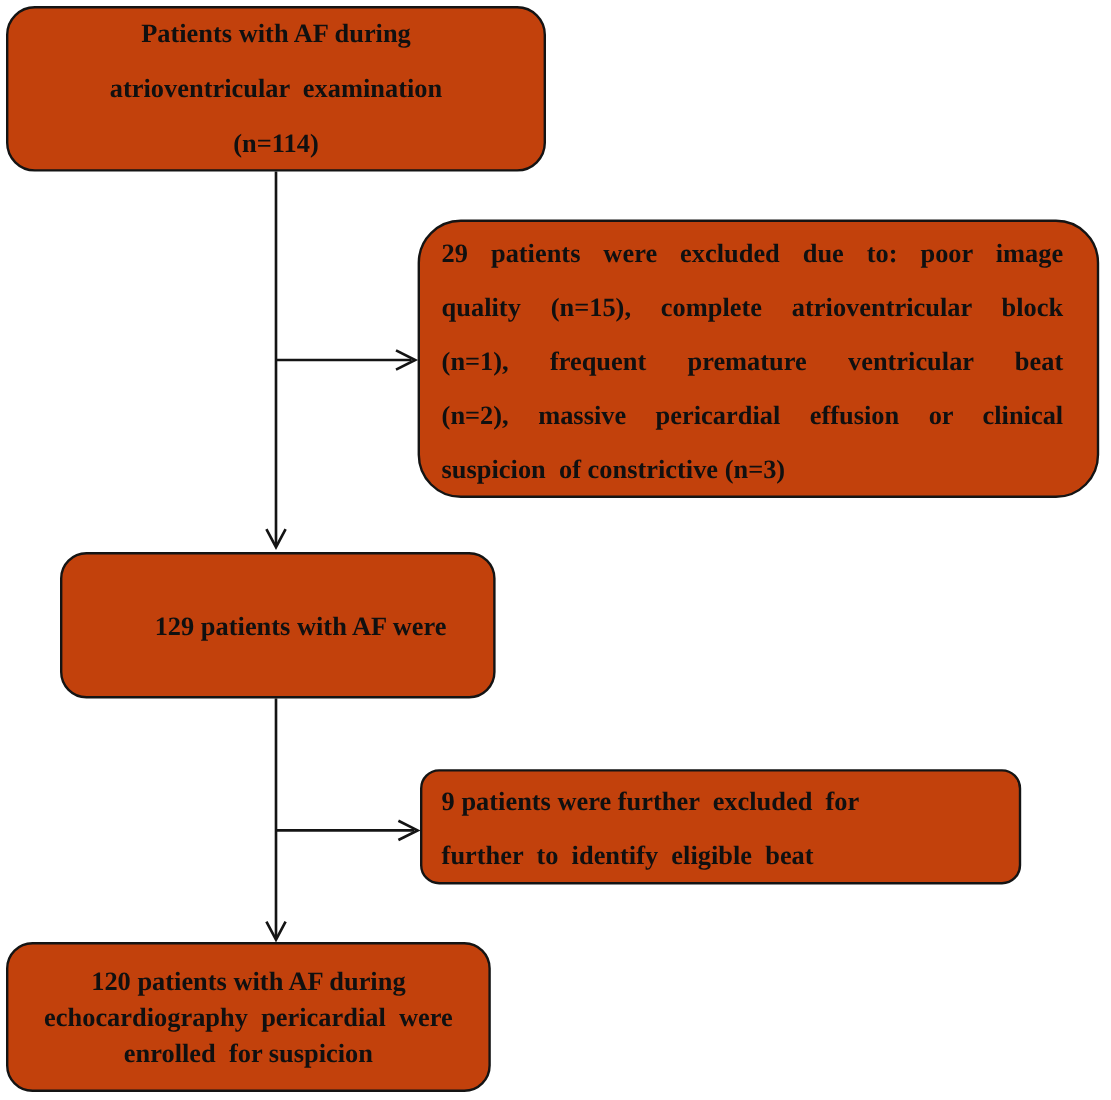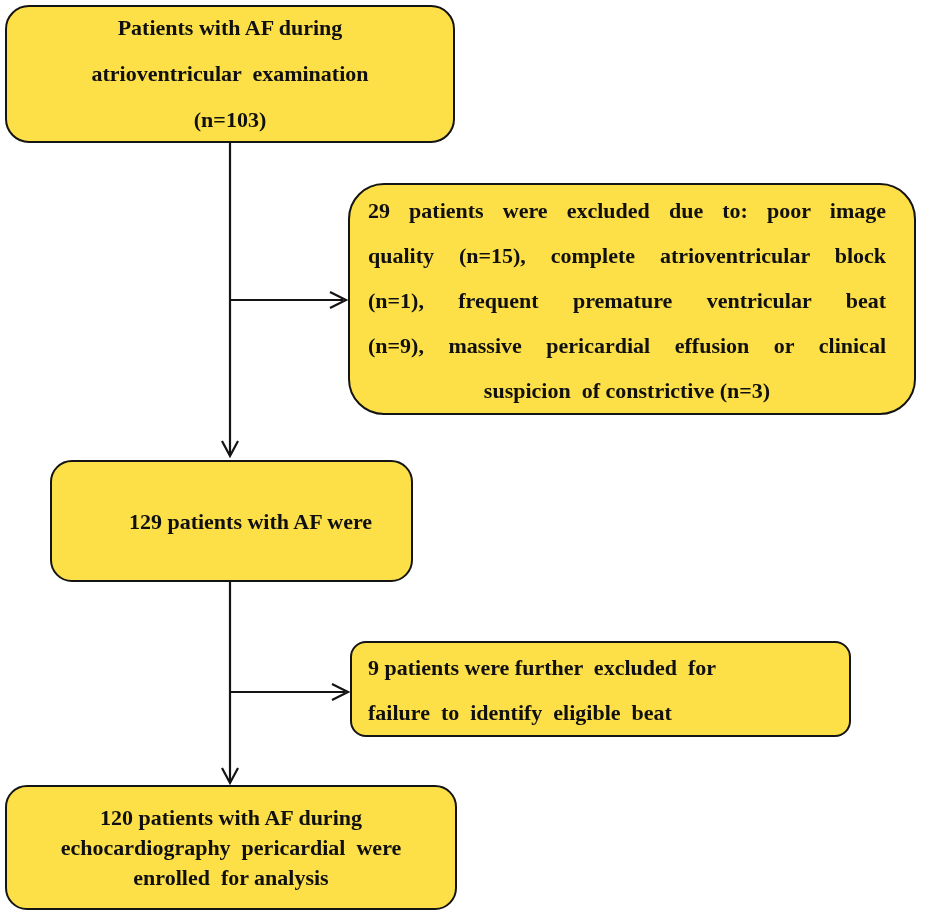--- a/index.html
+++ b/index.html
@@ -20,48 +20,47 @@
     pointer-events: none;
   }
   .arrow-layer line, .arrow-layer polyline {
     stroke: #141414;
     stroke-width: 2.2;
     fill: none;
   }
   .box {
     position: absolute;
     box-sizing: border-box;
-    background: #fde047;
+    background: #c2410c;
     border: 2.5px solid #141414;
     display: flex;
     flex-direction: column;
     justify-content: center;
   }
   .bline {
     font-size: 22px;
     white-space: pre-wrap;
-    text-align: center;
   }
   .center .bline { text-align: center; }
   .just {
     text-align: justify;
     text-align-last: justify;
   }
   
   .box-initial   { left: 5px;   top: 5px;   width: 450px; height: 138px; border-radius: 24px; }
   .box-initial .bline { line-height: 46px; }
   .box-excluded1 { left: 348px; top: 183px; width: 568px; height: 232px; border-radius: 36px;
                    justify-content: flex-start; padding: 3px 28px 0 18px; }
   .box-excluded1 .bline { line-height: 45px; }
   .box-enrolled  { left: 50px;  top: 460px; width: 363px; height: 122px; border-radius: 22px; padding-left: 38px; }
   .box-enrolled .bline { line-height: 31px; }
   .box-excluded2 { left: 350px; top: 641px; width: 501px; height: 96px;  border-radius: 16px;
                    justify-content: center; padding: 2px 12px 0 16px; }
   .box-excluded2 .bline { line-height: 45px; text-align: left; }
-  .box-final     { left: 5px;   top: 785px; width: 452px; height: 125px; border-radius: 22px; font-family: Liberation Serif, serif; }
+  .box-final     { left: 5px;   top: 785px; width: 404px; height: 125px; border-radius: 22px; font-family: Liberation Serif, serif; }
   .box-final .bline { line-height: 30px; }
 </style>
 </head>
 <body>
 
 <div class="canvas">
 
   <svg class="arrow-layer" viewBox="0 0 926 917">
     <g>
       <line x1="230" y1="143" x2="230" y2="454"></line>
@@ -77,39 +76,39 @@
     </g>
     <g>
       <line x1="230" y1="692" x2="345" y2="692"></line>
       <polyline points="332,684 348,692 332,700"></polyline>
     </g>
   </svg>
 
   <div class="box box-initial center">
     <div class="bline">Patients with AF during</div>
     <div class="bline">atrioventricular  examination</div>
-    <div class="bline">(n=103)</div>
+    <div class="bline">(n=114)</div>
   </div>
 
   <div class="box box-excluded1">
     <div class="bline just">29 patients were excluded due to: poor image</div>
     <div class="bline just">quality (n=15), complete atrioventricular block</div>
     <div class="bline just">(n=1), frequent premature ventricular beat</div>
-    <div class="bline just">(n=9), massive pericardial effusion or clinical</div>
+    <div class="bline just">(n=2), massive pericardial effusion or clinical</div>
     <div class="bline">suspicion  of constrictive (n=3)</div>
   </div>
 
   <div class="box box-enrolled center">
     <div class="bline">129 patients with AF were</div>
   </div>
 
   <div class="box box-excluded2">
     <div class="bline">9 patients were further  excluded  for</div>
-    <div class="bline">failure  to  identify  eligible  beat</div>
+    <div class="bline">further  to  identify  eligible  beat</div>
   </div>
 
   <div class="box box-final center">
     <div class="bline">120 patients with AF during</div>
     <div class="bline">echocardiography  pericardial  were</div>
-    <div class="bline">enrolled  for analysis</div>
+    <div class="bline">enrolled  for suspicion</div>
   </div>
 
 </div>
 
 </body></html>

